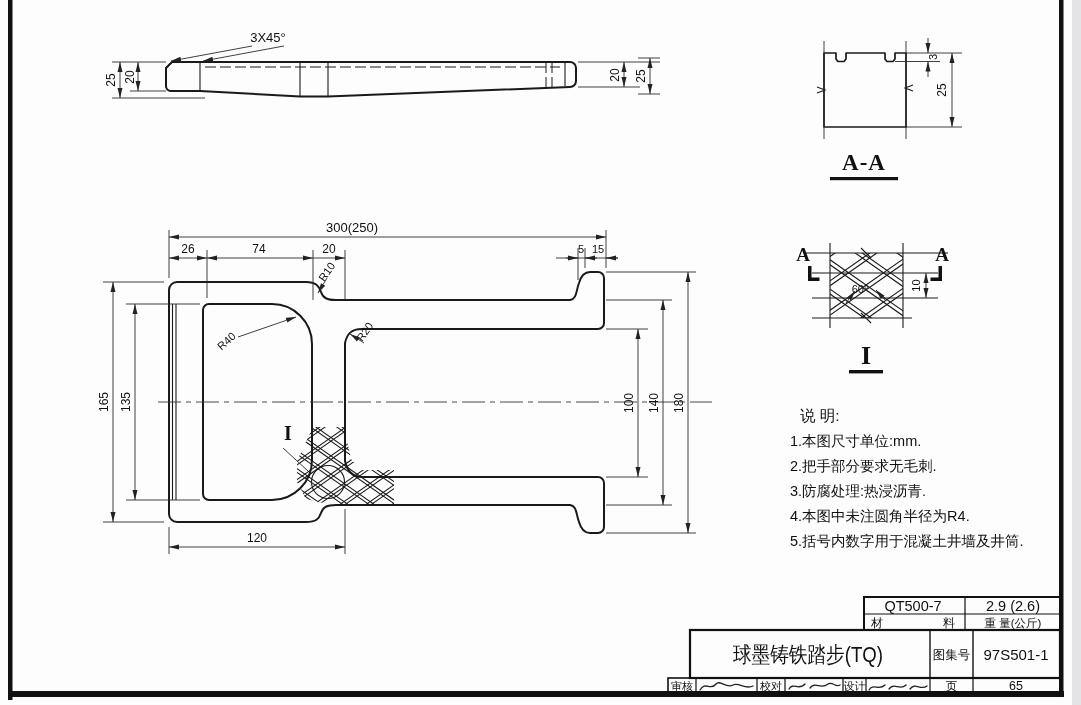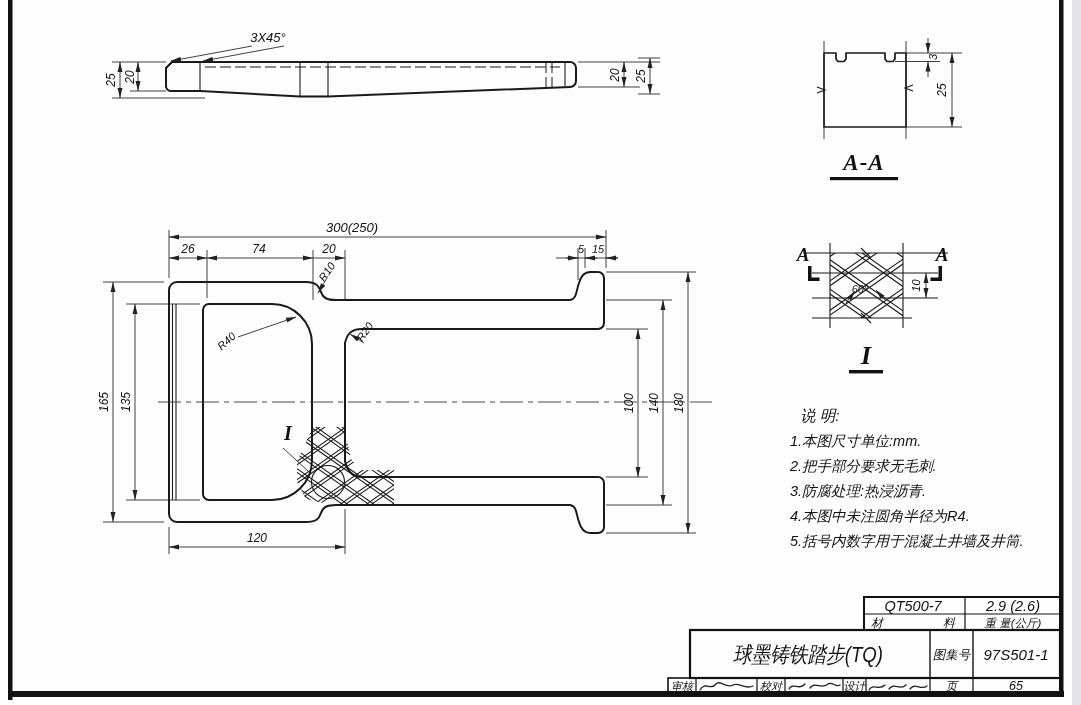--- a/index.html
+++ b/index.html
@@ -1,17 +1,17 @@
 <!DOCTYPE html>
 <html><head>
 <meta charset="utf-8">
 <style>
   html,body{margin:0;padding:0;background:#fff;}
   .page{position:relative;width:1081px;height:705px;background:#fdfdfd;overflow:hidden;
-        font-family:"Liberation Sans",sans-serif;font-style:italic;}
+        font-family:"Liberation Sans",sans-serif;}
   svg{display:block}
   .ol{fill:none;stroke:#1a1a1a;stroke-width:2;stroke-linejoin:round;stroke-linecap:round}
   .ol2{fill:none;stroke:#1a1a1a;stroke-width:1.7;stroke-linejoin:round}
   .thin{fill:none;stroke:#1a1a1a;stroke-width:1.1}
   .ext{fill:none;stroke:#2b2b2b;stroke-width:0.9}
   .dim{fill:none;stroke:#2b2b2b;stroke-width:0.9}
   .hid{fill:none;stroke:#1a1a1a;stroke-width:1;stroke-dasharray:11 4}
   .cl{fill:none;stroke:#333;stroke-width:0.9;stroke-dasharray:23 5 5 5}
   .kn{fill:none;stroke:#1a1a1a;stroke-width:1.05}
   .kn2{fill:none;stroke:#1a1a1a;stroke-width:1.15}

